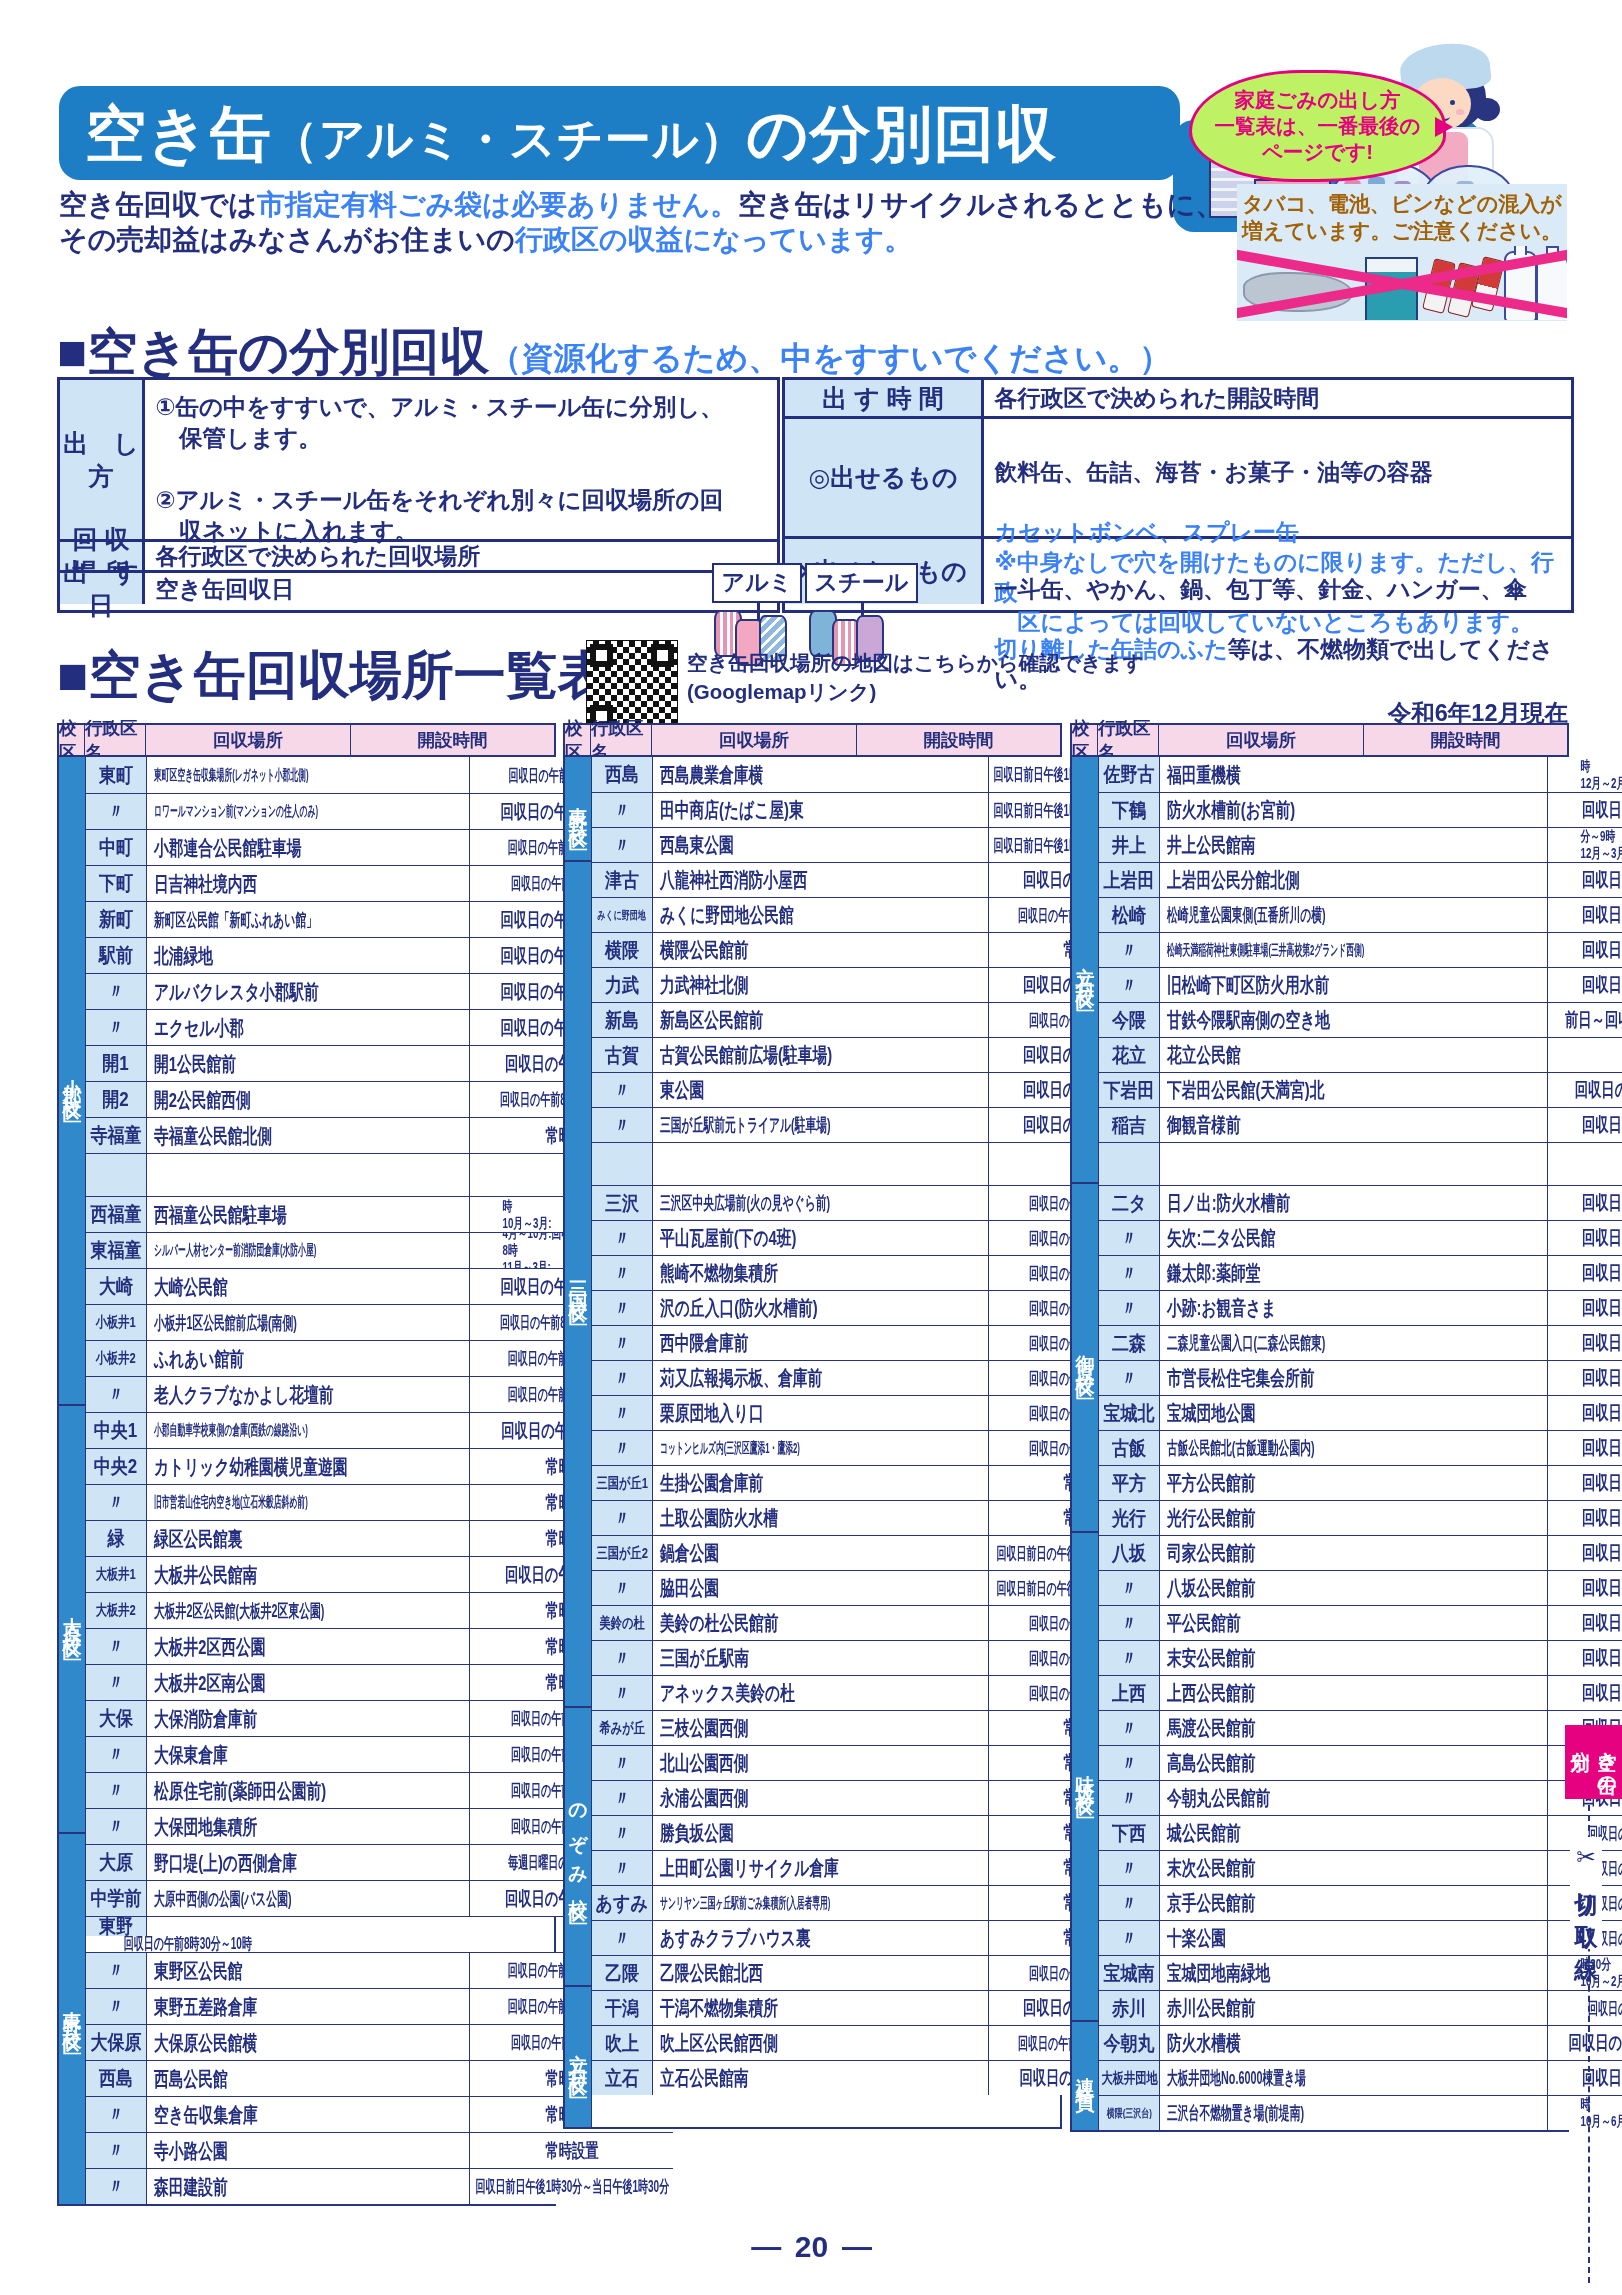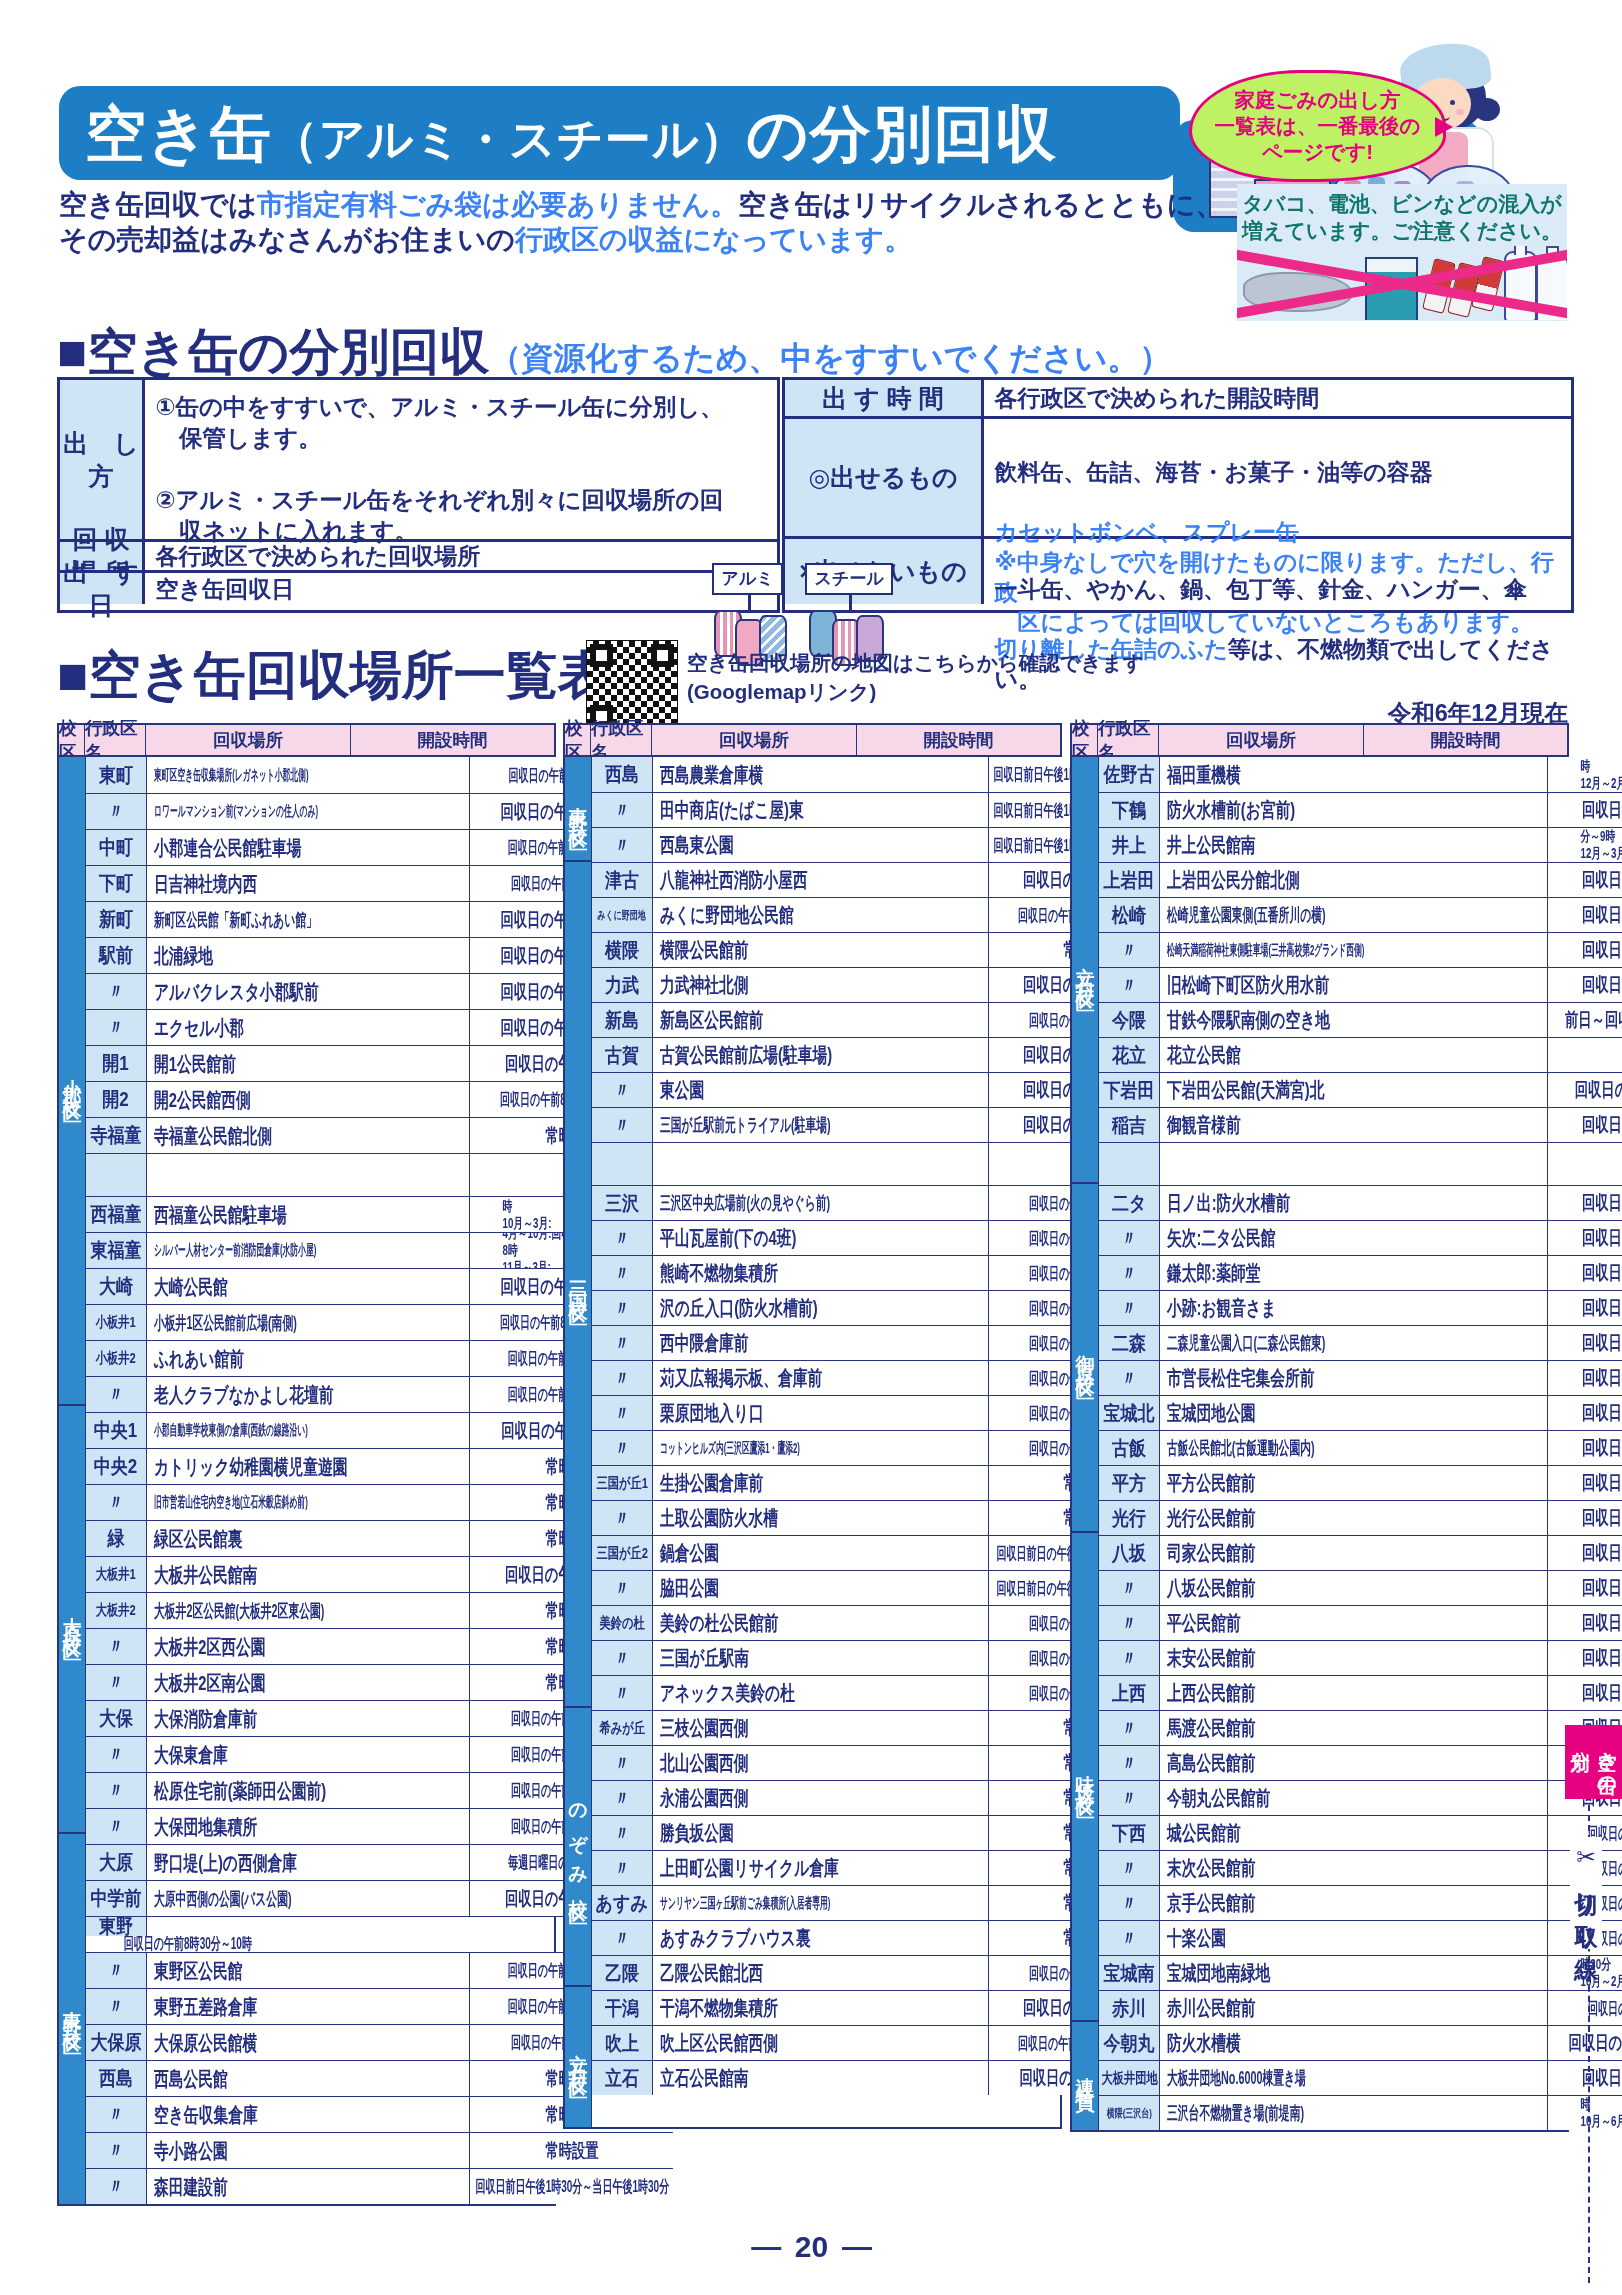--- a/index.html
+++ b/index.html
@@ -27,21 +27,21 @@
   .chara .mouth{position:absolute;left:55px;top:73px;width:12px;height:6.8px;border-bottom:2.3px solid #2a3580;border-radius:0 0 50% 50%;}
   .chara .blush{position:absolute;top:70px;width:8.4px;height:6px;background:#f5b6c6;border-radius:50%;}
   .chara .body{position:absolute;left:13.7px;top:88px;width:93px;height:61px;background:#fff;border-radius:16.7px 16.7px 6px 6px;border:2.3px solid #d8e2ee;}
   .chara .apron{position:absolute;left:36px;top:93px;width:49px;height:56px;background:#f3abc3;border-radius:9px 9px 4.6px 4.6px;}
   .bundle{position:absolute;border:2.3px solid #2a3580;background:repeating-linear-gradient(180deg,#ccd2ea 0 6.8px,#f2f4fb 6.8px 10px);}
   .bundle.pink{background:repeating-linear-gradient(180deg,#e8a9bf 0 6.8px,#f8e3ec 6.8px 10px);}
   .bag{position:absolute;background:rgba(224,239,250,.95);border:2.3px solid #3b4a9e;border-radius:48%;}
   .bag .it{position:absolute;border-radius:4.6px;}
   
   .notice{position:absolute;left:1237px;top:184px;width:330px;height:137px;background:#dbeaf7;}
-  .notice .txt{padding-top:6px;text-align:center;color:#0f766e;font-size:21px;line-height:27px;font-weight:800;white-space:pre-line;}
+  .notice .txt{padding-top:6px;text-align:center;color:#a16207;font-size:21px;line-height:27px;font-weight:800;white-space:pre-line;}
   .notice .items{position:absolute;left:0;top:62px;width:330px;height:74px;overflow:hidden;}
   .iron{position:absolute;left:6px;top:26px;width:106px;height:36px;background:#bcc6d2;border:2.3px solid #8b99ab;border-radius:40% 60% 50% 50%;}
   .cig{position:absolute;left:128px;top:10.6px;width:49px;height:61px;background:#2a9db0;border:2.3px solid #23407e;}
   .cig:before{content:"";position:absolute;left:0;top:0;width:100%;height:13.7px;background:#eef4f8;}
   .bat{position:absolute;top:13.7px;width:20px;height:50px;background:linear-gradient(180deg,#d23a3a 0 55%,#f3f3f3 55%);border:1.5px solid #8d1f1f;border-radius:3.8px;transform:rotate(14deg);}
   .bottle{position:absolute;top:4.6px;width:29px;height:67px;background:#f7fafc;border:2.3px solid #3b4a9e;border-radius:9px 9px 4.6px 4.6px;}
   .bottle:before{content:"";position:absolute;left:7.6px;top:-10.6px;width:9px;height:10.6px;background:#f7fafc;border:2.3px solid #3b4a9e;border-bottom:none;}
   .xbar{position:absolute;left:-4.6px;top:33px;width:340px;height:10px;background:#ec2a8a;}
   
   .sec1h{position:absolute;left:57px;top:319px;font-size:50px;font-weight:900;white-space:nowrap;}
@@ -49,21 +49,21 @@
   .tableL{position:absolute;left:57px;top:377px;width:717px;height:230px;border:3px solid #232e7e;display:grid;
           grid-template-columns:85px 1fr;grid-template-rows:162px 31px 31px;background:#fff;}
   .tableR{position:absolute;left:782px;top:377px;width:786px;height:230px;border:3px solid #232e7e;display:grid;
           grid-template-columns:199px 1fr;grid-template-rows:39px 120px 65px;background:#fff;}
   .lbl{background:#cfe5f5;display:flex;align-items:center;justify-content:center;font-size:25px;border-bottom:3px solid #232e7e;border-right:3px solid #232e7e;text-align:center;}
   .val{display:flex;align-items:center;padding:3px 10.6px;font-size:23px;line-height:30px;border-bottom:3px solid #232e7e;white-space:pre-line;}
   .tableL > :nth-last-child(-n+2), .tableR > :nth-last-child(-n+2){border-bottom:none;}
   .val.big{align-items:flex-start;padding-top:12px;font-size:23.5px;line-height:31px;}
   
   .signs{position:absolute;left:712px;top:563px;width:197px;height:106px;}
-  .sign{position:absolute;top:0;background:#fff;border:2.3px solid #232e7e;font-size:17px;padding:2.3px 7.6px;white-space:nowrap;}
+  .sign{position:absolute;top:0;background:#fff;border:2.3px solid #232e7e;font-size:23px;padding:2.3px 7.6px;white-space:nowrap;}
   .sign:after{content:"";position:absolute;left:50%;bottom:-20px;width:3px;height:20px;background:#232e7e;}
   .can{position:absolute;width:24px;height:43px;border:2.3px solid #2a3580;border-radius:6px/9px;}
   
   .sec2h{position:absolute;left:57px;top:641px;font-size:52px;font-weight:900;}
   .qr{position:absolute;left:586px;top:640px;width:90px;height:90px;border:1.5px solid #111;
       background:conic-gradient(#111 25%,#fff 0 50%,#111 0 75%,#fff 0);background-size:12px 12px;}
   .qr i{position:absolute;width:23px;height:23px;border:6px solid #111;background:#fff;box-sizing:border-box;}
   .qrcap{position:absolute;left:687px;top:648px;font-size:20.5px;line-height:29px;white-space:pre-line;}
   .datenote{position:absolute;right:55px;top:697px;font-size:23.5px;}
   

